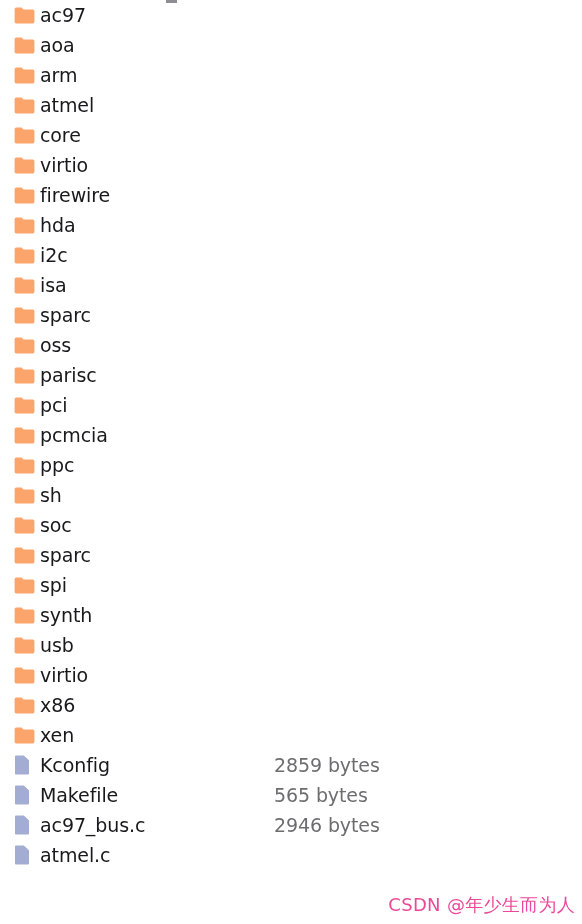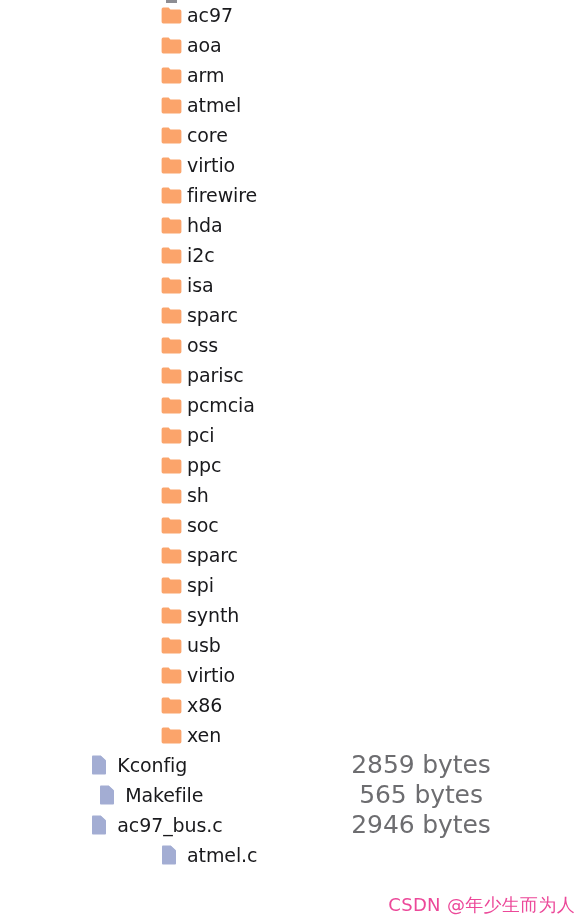--- a/index.html
+++ b/index.html
@@ -19,22 +19,22 @@
     position: absolute;
     left: 0;
     top: 0;
     width: 582px;
   }
 
   .row {
     height: 30px;
     display: flex;
     align-items: center;
+    padding-left: 14px;
     box-sizing: border-box;
-    justify-content: center;
   }
 
   
   .icon-cell {
     width: 26px;
     min-width: 26px;
     height: 30px;
     display: flex;
     align-items: center;
     justify-content: flex-start;
@@ -61,21 +61,21 @@
     letter-spacing: -0.1px;
   }
 
   .name-cell {
     width: 234px;
     min-width: 234px;
     overflow: hidden;
   }
 
   .size {
-    font-size: 25px;
+    font-size: 19px;
     color: #6d6d70;
     line-height: 30px;
     white-space: nowrap;
     letter-spacing: -0.1px;
   }
 
   
   #clipped-remnant {
     position: absolute;
     left: 166px;
@@ -218,30 +218,30 @@
       </div>
       <div class="name-cell"><span class="name">parisc</span></div>
       <span class="size"></span>
     </div>
     <div class="row">
       <div class="icon-cell">
         <svg class="folder-icon" viewBox="0 0 21 17" xmlns="http://www.w3.org/2000/svg">
       <path d="M0.6 2.2 A1.6 1.6 0 0 1 2.2 0.6 H7.6 L9.4 2.6 H18.8 A1.6 1.6 0 0 1 20.4 4.2 V14.8 A1.6 1.6 0 0 1 18.8 16.4 H2.2 A1.6 1.6 0 0 1 0.6 14.8 Z" fill="#fba46b"></path>
     </svg>
       </div>
+      <div class="name-cell"><span class="name">pci</span></div>
+      <span class="size"></span>
+    </div>
+    <div class="row">
+      <div class="icon-cell">
+        <svg class="folder-icon" viewBox="0 0 21 17" xmlns="http://www.w3.org/2000/svg">
+      <path d="M0.6 2.2 A1.6 1.6 0 0 1 2.2 0.6 H7.6 L9.4 2.6 H18.8 A1.6 1.6 0 0 1 20.4 4.2 V14.8 A1.6 1.6 0 0 1 18.8 16.4 H2.2 A1.6 1.6 0 0 1 0.6 14.8 Z" fill="#fba46b"></path>
+    </svg>
+      </div>
       <div class="name-cell"><span class="name">pcmcia</span></div>
-      <span class="size"></span>
-    </div>
-    <div class="row">
-      <div class="icon-cell">
-        <svg class="folder-icon" viewBox="0 0 21 17" xmlns="http://www.w3.org/2000/svg">
-      <path d="M0.6 2.2 A1.6 1.6 0 0 1 2.2 0.6 H7.6 L9.4 2.6 H18.8 A1.6 1.6 0 0 1 20.4 4.2 V14.8 A1.6 1.6 0 0 1 18.8 16.4 H2.2 A1.6 1.6 0 0 1 0.6 14.8 Z" fill="#fba46b"></path>
-    </svg>
-      </div>
-      <div class="name-cell"><span class="name">pci</span></div>
       <span class="size"></span>
     </div>
     <div class="row">
       <div class="icon-cell">
         <svg class="folder-icon" viewBox="0 0 21 17" xmlns="http://www.w3.org/2000/svg">
       <path d="M0.6 2.2 A1.6 1.6 0 0 1 2.2 0.6 H7.6 L9.4 2.6 H18.8 A1.6 1.6 0 0 1 20.4 4.2 V14.8 A1.6 1.6 0 0 1 18.8 16.4 H2.2 A1.6 1.6 0 0 1 0.6 14.8 Z" fill="#fba46b"></path>
     </svg>
       </div>
       <div class="name-cell"><span class="name">ppc</span></div>
       <span class="size"></span>

